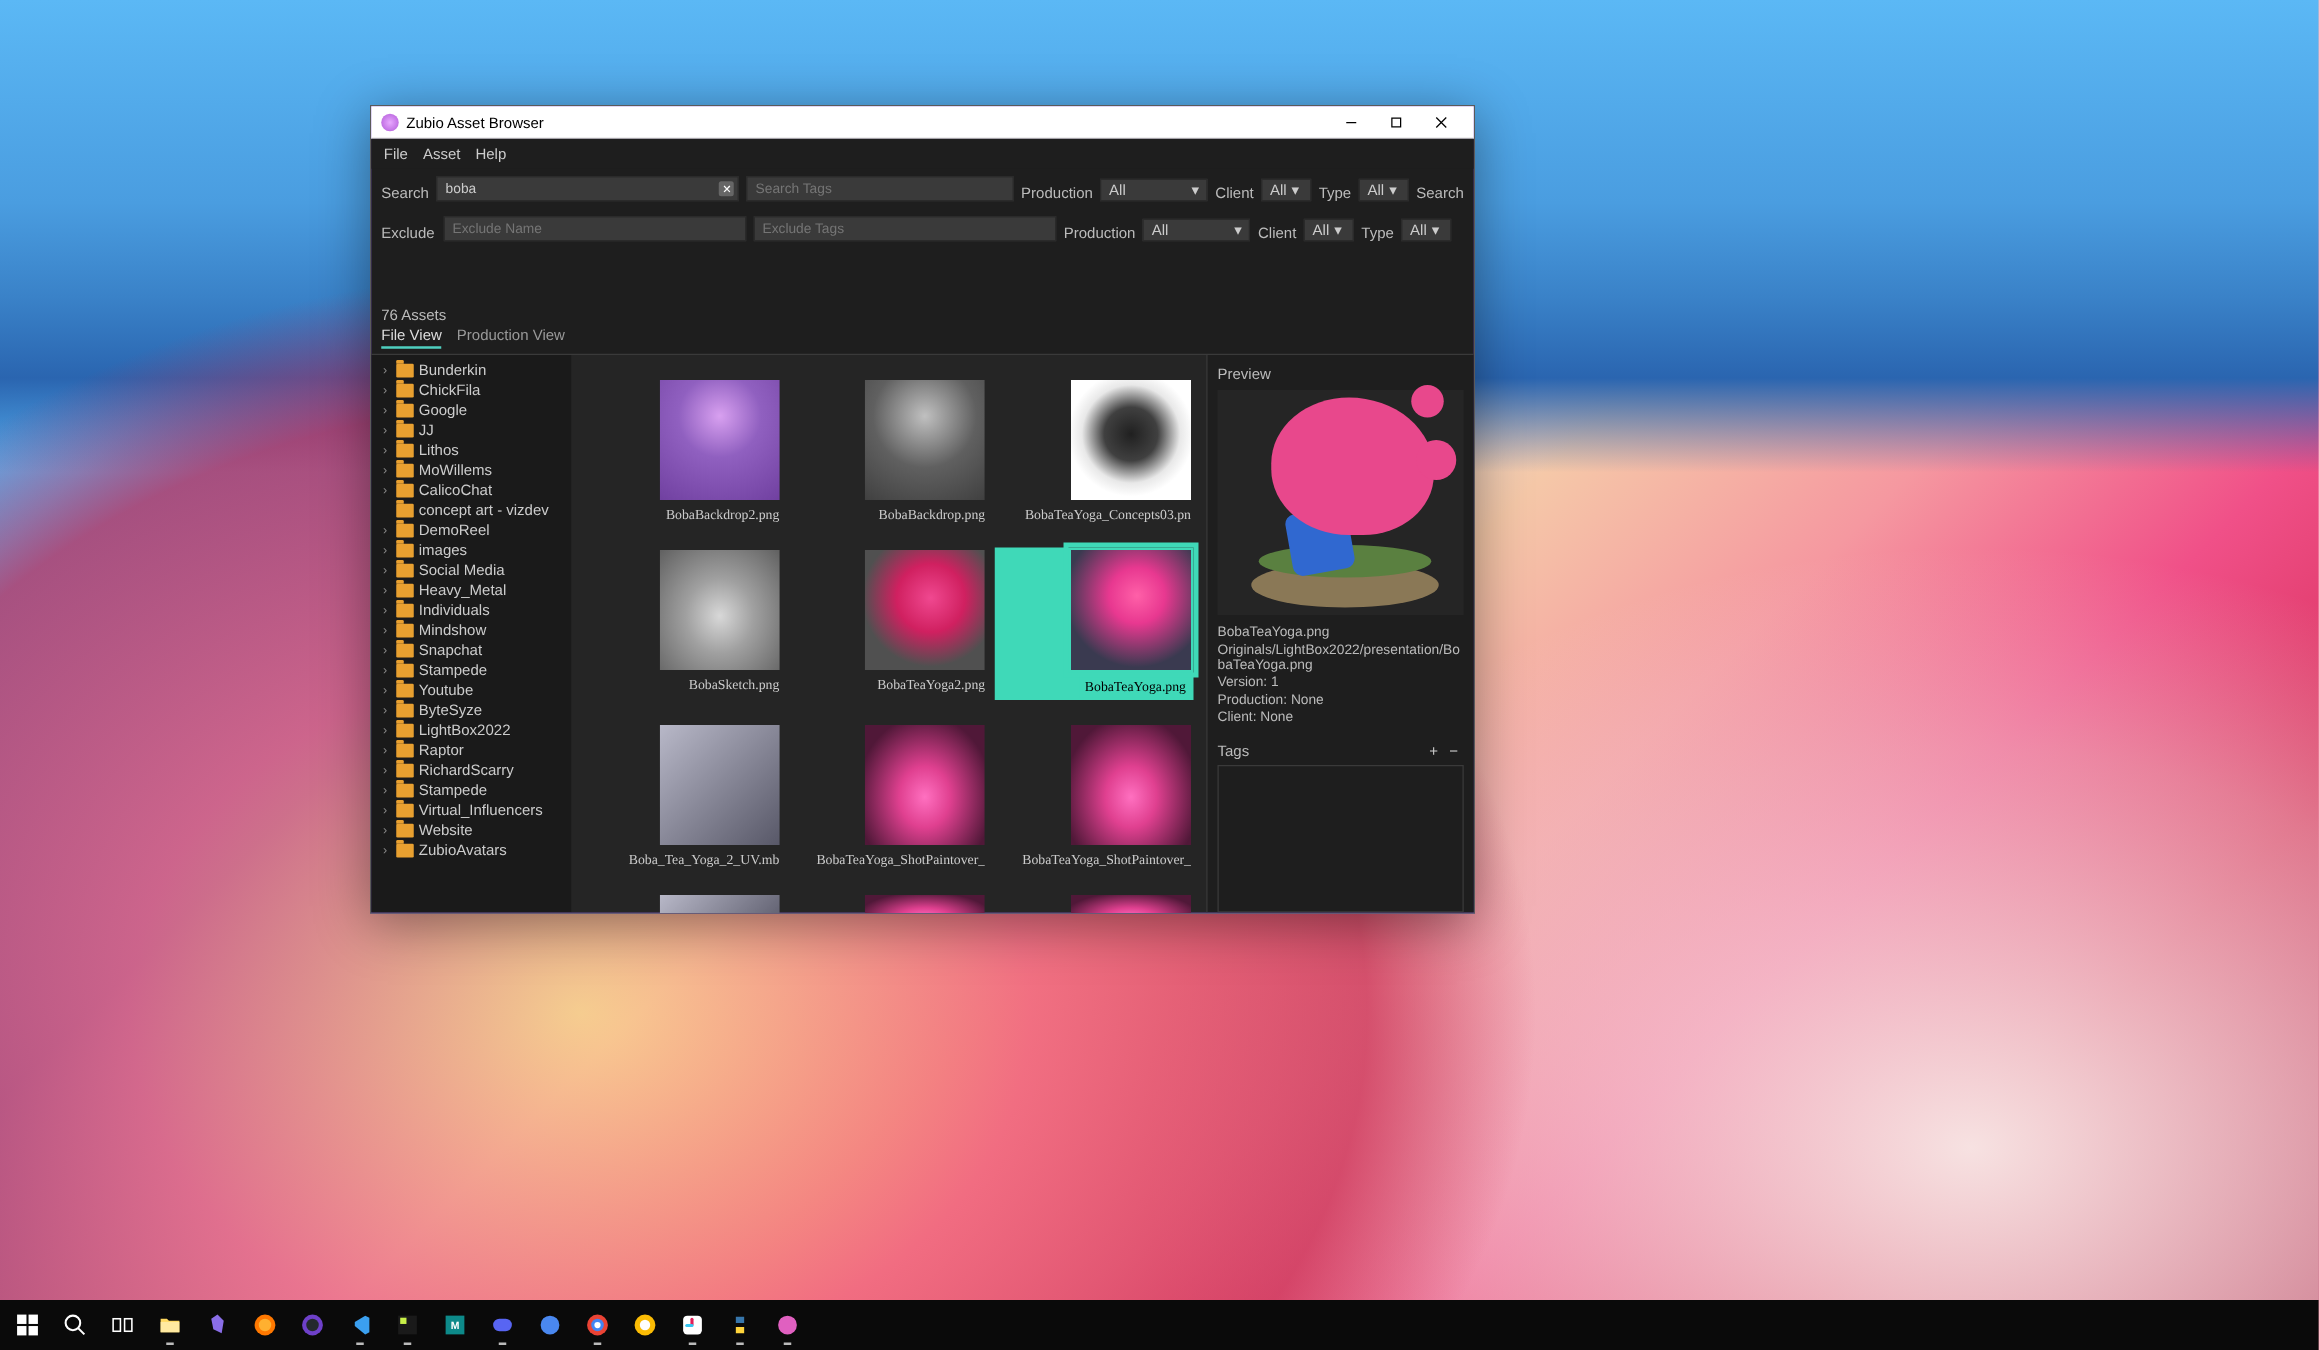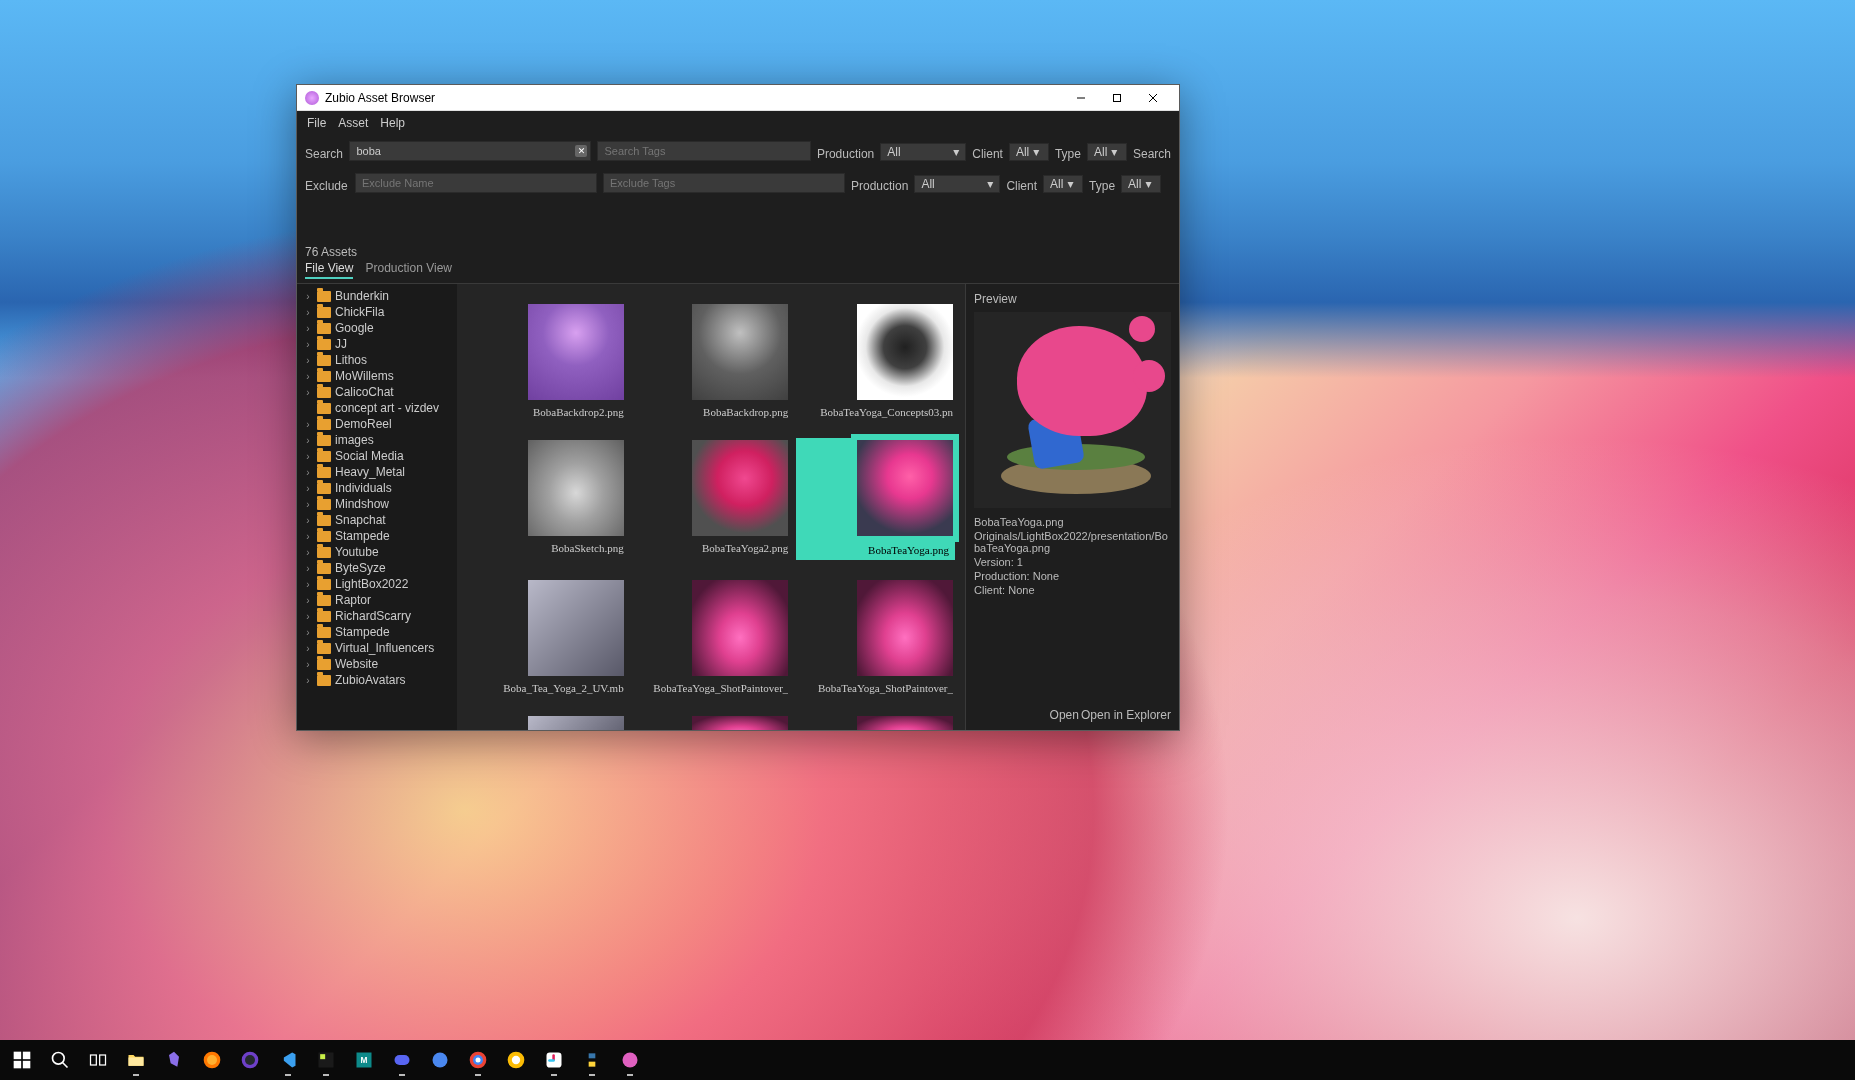--- a/index.html
+++ b/index.html
@@ -407,20 +407,29 @@
             <div class="fig-hair"></div>
           </div>
         </div>
         <div class="preview-meta">
           <div>BobaTeaYoga.png</div>
           <div style="word-break:break-all;">Originals/LightBox2022/presentation/BobaTeaYoga.png</div>
           <div>Version: 1</div>
           <div>Production: None</div>
           <div>Client: None</div>
         </div>
+        <div class="tags-section">
+          <div class="tags-head">
+            <span>Tags</span>
+            <span class="spacer"></span>
+            <span class="tag-btn">+</span>
+            <span class="tag-btn">−</span>
+          </div>
+          <div class="tags-box"></div>
+        </div>
         <div class="preview-actions">
           <span>Open</span>
           <span>Open in Explorer</span>
         </div>
       </div>
     </div>
   </div>
 </div>
 
 <div class="taskbar">

